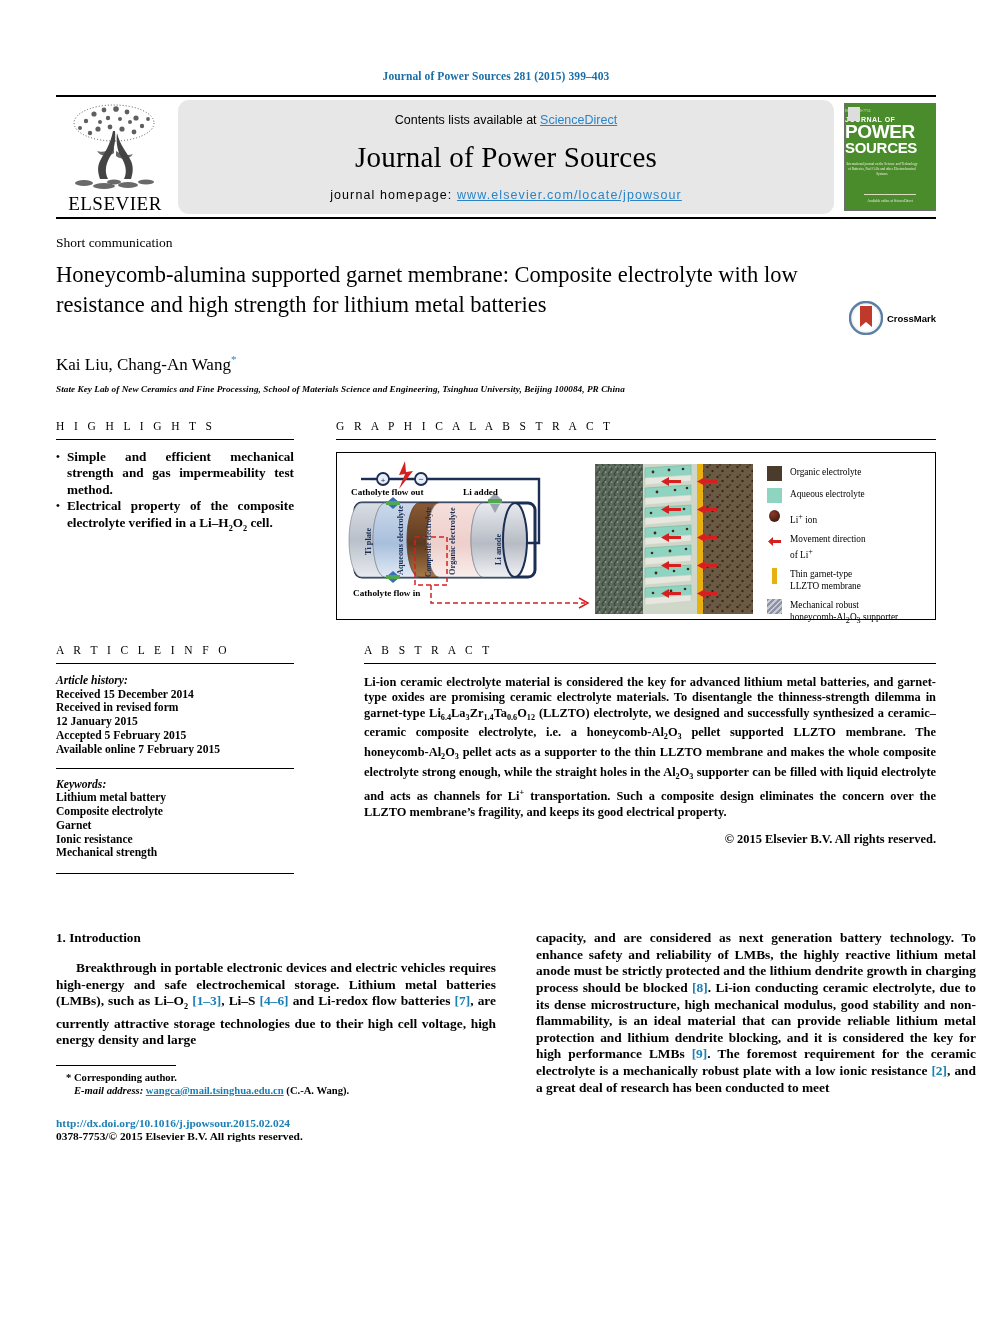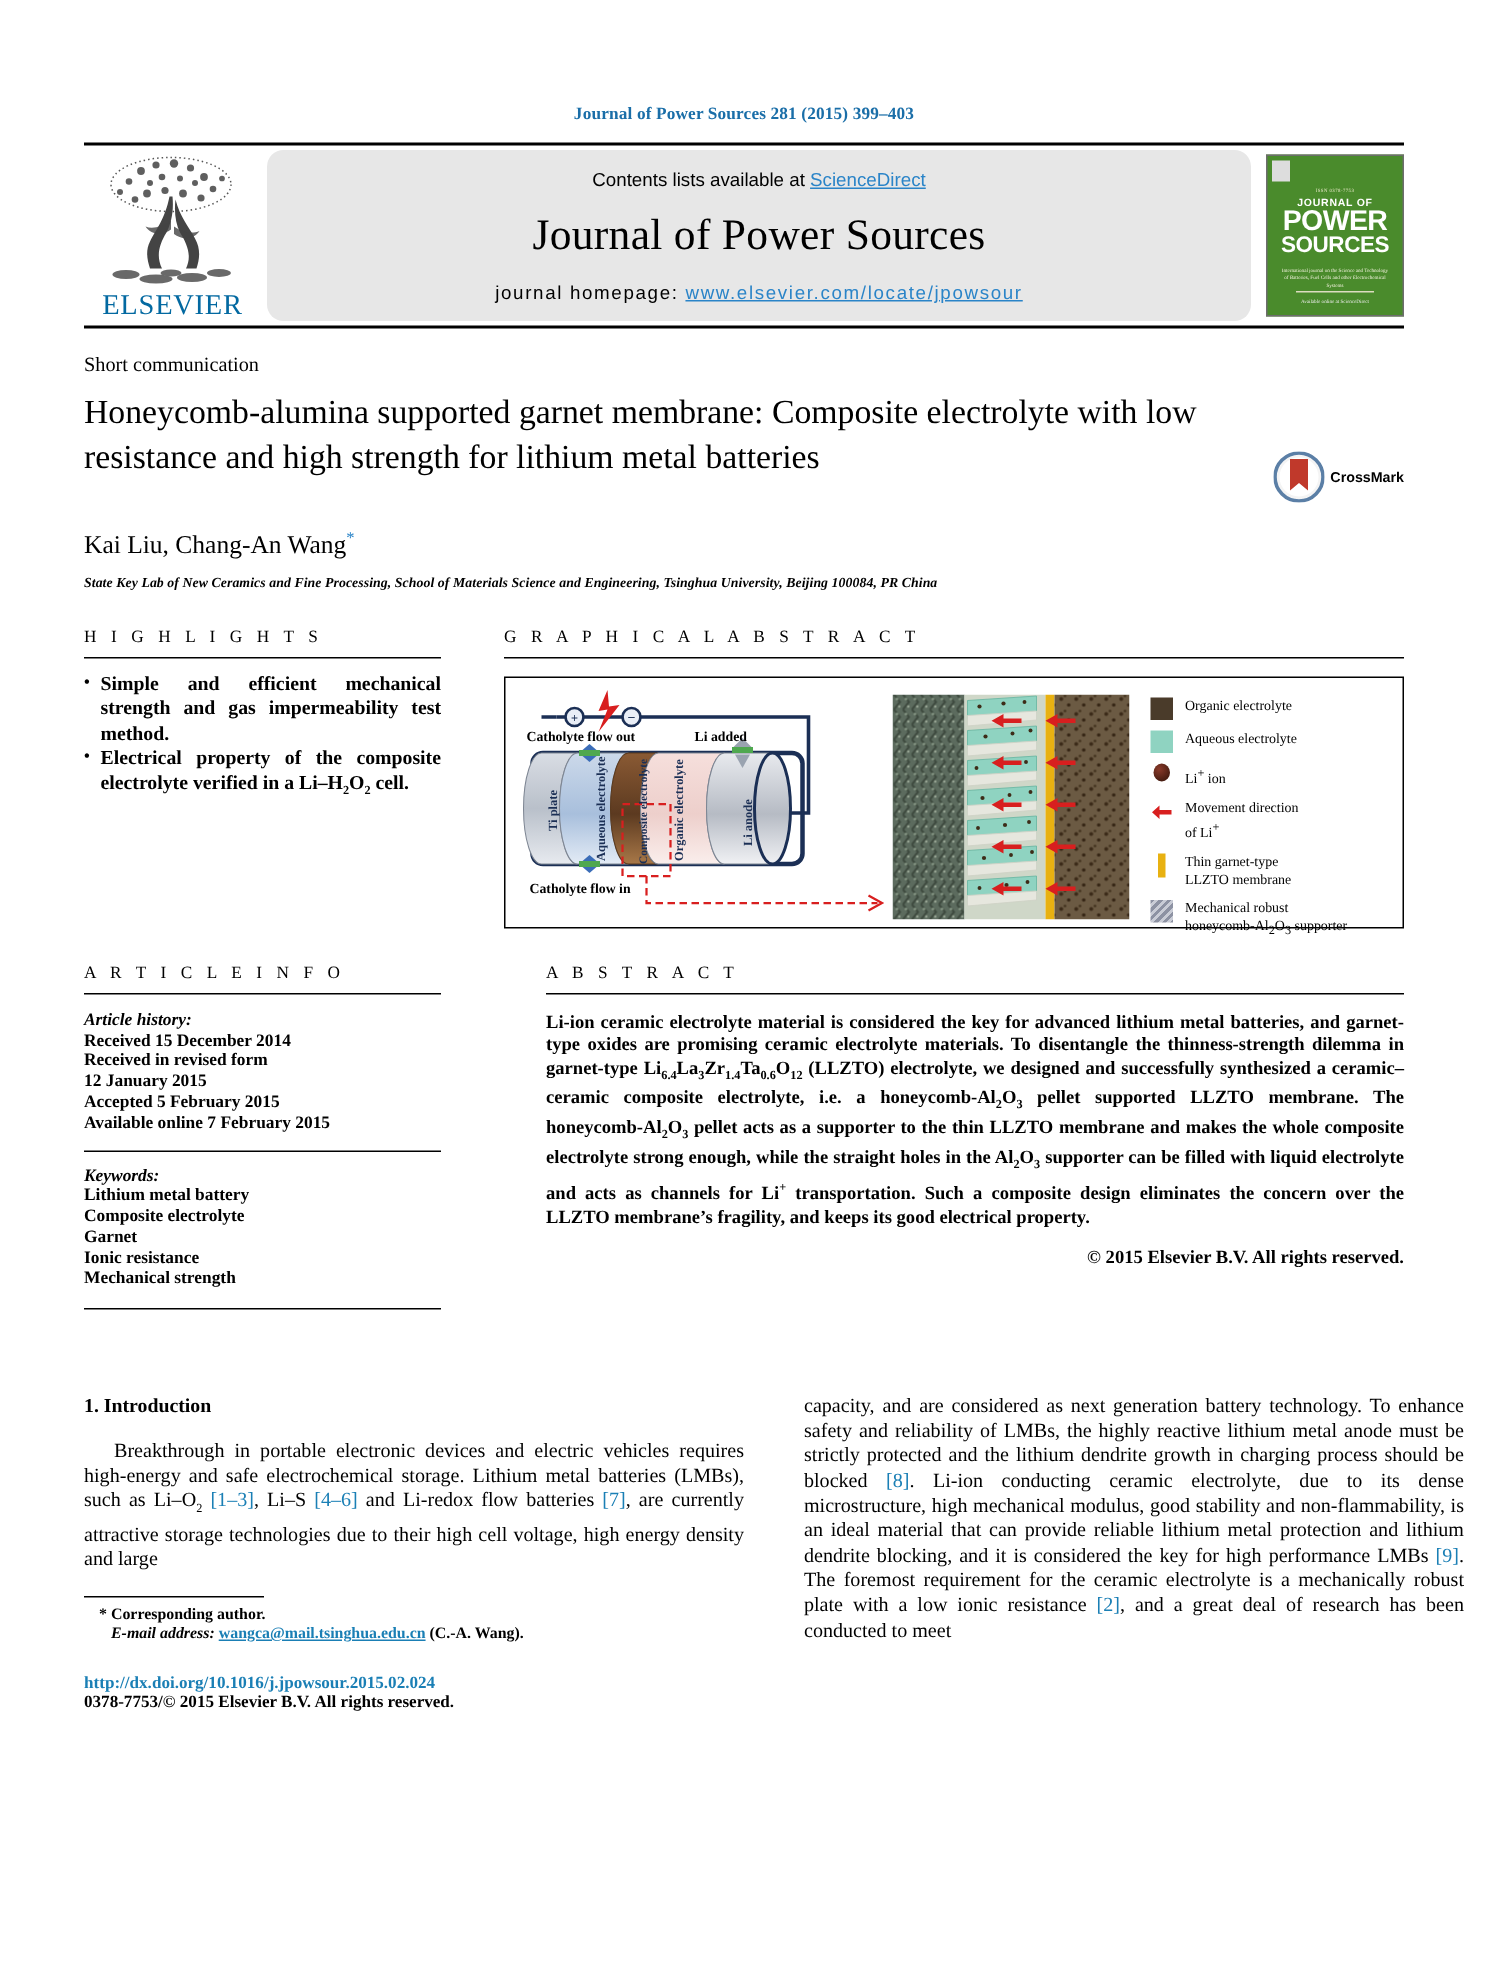--- a/index.html
+++ b/index.html
@@ -36,21 +36,21 @@
   }
   .elsevier-logo {
     width: 118px; flex: 0 0 118px;
     display:flex; flex-direction: column; align-items:center; justify-content:flex-end;
     padding-bottom: 2px;
     position: relative;
   }
   .tree-svg { position:absolute; top:4px; left:8px; }
   .elsevier-word {
     font-family: "Liberation Serif", serif;
-    color: #0369a1;
+    color: #000000;
     font-size: 19px;
     letter-spacing: .5px;
     font-weight: normal;
     z-index: 2;
   }
   .mast-center {
     flex: 1 1 auto;
     background: #e7e7e7;
     margin: 3px 4px 3px 4px;
     display: flex; flex-direction: column;
@@ -61,22 +61,22 @@
   .contents-line { font-family:"Liberation Sans", sans-serif; font-size: 12.5px; }
   .contents-line .sd { color:#2a84c8; }
   .journal-name { font-family:"Liberation Serif", serif; font-size: 29px; letter-spacing:.2px; }
   .homepage-line { font-family:"Liberation Sans", sans-serif; font-size: 12.5px; letter-spacing: 1.1px; }
   .homepage-line .url { color:#2a84c8; }
   .cover-thumb {
     width: 92px; flex: 0 0 92px; margin: 6px 0 6px 6px;
     background: #4a8b2c;
     border: 1px solid #6d6d6d;
     position: relative;
-    display:flex; flex-direction:column; align-items:center;
-    padding-top: 21px;
+    display:flex; flex-direction:column; 
+    padding-top: 5px;
     overflow:hidden;
   }
   .cover-corner { position:absolute; top:3px; left:3px; width:12px; height:14px; background:#ddd; }
   .cover-topline { font-size:3.2px; color:#e9e9c8; letter-spacing:.3px; margin-bottom:3px;}
   .cover-jof { font-family:"Liberation Sans", sans-serif; font-weight:bold; font-size:7px; color:#fff; letter-spacing:.5px;}
   .cover-power { font-family:"Liberation Sans", sans-serif; font-weight:bold; font-size:19px; color:#fff; line-height:17px; letter-spacing:-.4px; position:relative;}
   .cover-sources { font-family:"Liberation Sans", sans-serif; font-weight:bold; font-size:15px; color:#fff; line-height:15px; letter-spacing:-.3px;}
   .cover-blurb { font-size:3.4px; color:#f2f2dd; text-align:center; width:82%; line-height:5px; margin-top:7px;}
   .cover-bottom { position:absolute; bottom:6px; width:100%; text-align:center; font-size:3.4px; color:#eee; line-height:6px;}
   .cover-rule { width:52px; height:1px; background:#dcdcc0; margin:0 auto 3px auto;}
@@ -133,21 +133,21 @@
   .abs-body { font-size: 12.4px; line-height: 15.4px; margin-top: 11px; text-align: justify; font-weight:bold;}
   .abs-copy { text-align: right; margin-top: 3px; font-size:12.4px; font-weight:bold;}
 
   sub, sup { font-size: 8.2px; }
 
   
   .bodycols { display:flex; margin-top: 56px; }
   .bcol { width: 440px; flex:0 0 440px; }
   .bcol.right { margin-left: 40px; }
   h2.sec { font-size: 13.2px; font-weight:bold; margin:0 0 14px 0; }
-  p.txt { font-size: 13.4px; line-height: 16.6px; text-align: justify; margin:0; }
+  p.txt { font-size: 13.4px; line-height: 16.6px; text-align: justify; margin:0;font-weight:bold; }
   p.txt .ref { color:#1a7fb5; }
   .indent { text-indent: 20px; }
 
   
   .fn-rule { width: 120px; border-top:1px solid #000; margin-top: 16px; }
   .fn { font-size: 10.6px; line-height: 13px; margin-top: 5px; font-weight:bold;}
   .fn .lnk { color:#1a7fb5; }
   .doi { color:#1a7fb5; font-size: 11.4px; margin-top: 20px; font-weight:bold;}
   .issn { font-size: 11.4px; margin-top: 1px; font-weight:bold;}
 </style>

